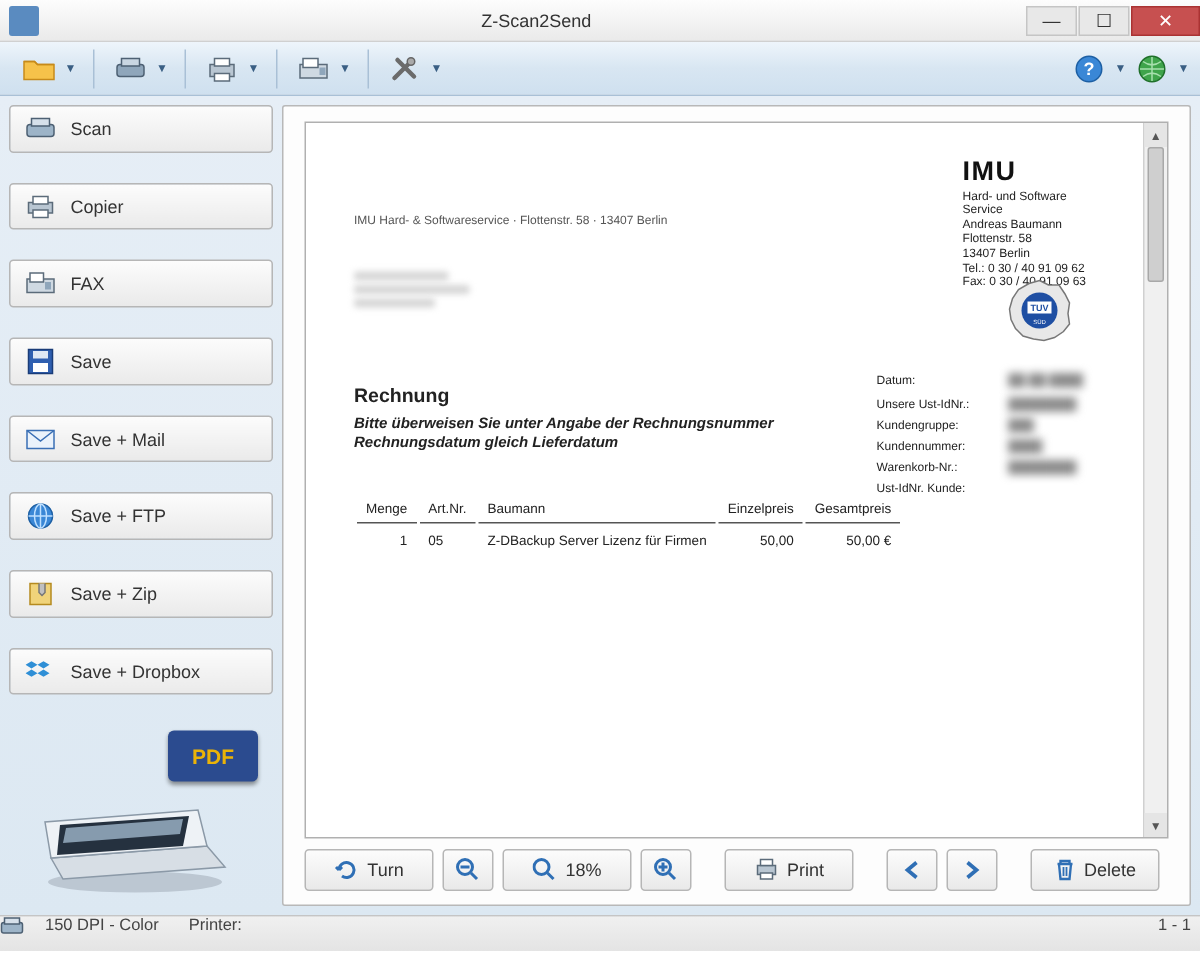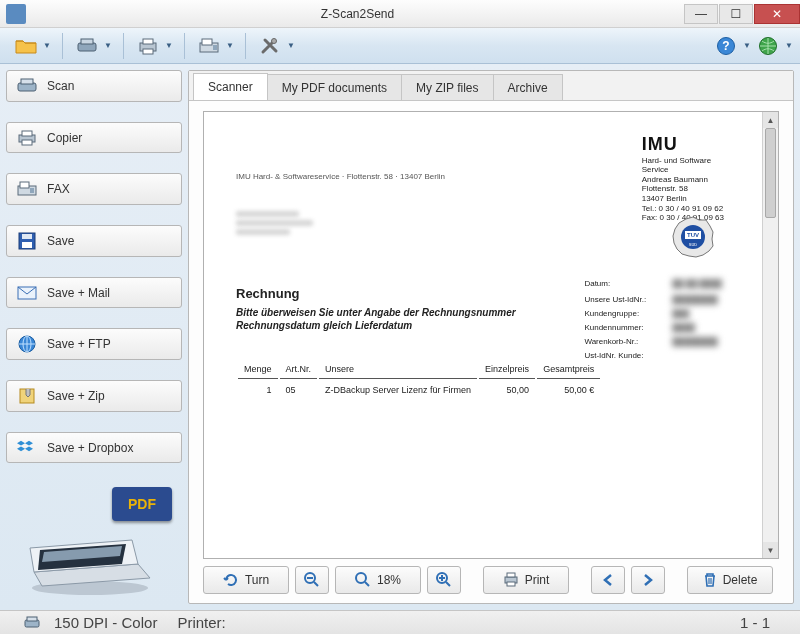--- a/index.html
+++ b/index.html
@@ -38,21 +38,21 @@
 .scrollbar { width: 16px; background: #f0f0f0; border-left: 1px solid #d0d0d0; display: flex; flex-direction: column; }
 .sb-arrow { height: 16px; background: #e5e5e5; display: flex; align-items: center; justify-content: center; font-size: 8px; color: #555; }
 .sb-track { flex: 1; position: relative; }
 .sb-thumb { position: absolute; top: 0; left: 2px; right: 2px; height: 90px; background: #cfcfcf; border: 1px solid #a8a8a8; border-radius: 2px; }
 
 .bottombar { height: 36px; display: flex; align-items: center; gap: 6px; padding-top: 6px; }
 .bbtn { height: 28px; background: linear-gradient(#fcfcfc,#e9e9e9); border: 1px solid #b6b6b6; border-radius: 3px; display: flex; align-items: center; justify-content: center; font-size: 12px; color: #333; gap: 6px; padding: 0 8px; cursor: pointer; }
 .bbtn.sq { width: 34px; padding: 0; }
 .bbtn.wide { width: 86px; }
 
-.statusbar { height: 24px; background: linear-gradient(#f0f0f0,#e4e4e4); border-top: 1px solid #c5c5c5; display: flex; align-items: center; font-size: 15px; color: #444; padding: 0 24px; gap: 8px; }
+.statusbar { height: 24px; background: linear-gradient(#f0f0f0,#e4e4e4); border-top: 1px solid #c5c5c5; display: flex; font-size: 11px; color: #444; padding: 0 0; gap: 8px; }
 .statusbar .seg { padding: 0 6px; }
 .statusbar .spacer { flex: 1; }
 
 
 .doc-topline { position: absolute; top: 46px; left: 14px; font-size: 8px; color: #555; }
 .doc-head { position: absolute; top: 8px; right: 20px; font-size: 8px; line-height: 1.2; }
 .doc-head .imu { font-size: 18px; font-weight: bold; letter-spacing: 1px; color: #111; }
 .tuv-seal { position: absolute; top: 90px; right: 30px; width: 42px; height: 42px; }
 .blur { filter: blur(3px); color: #888; }
 .doc-h1 { position: absolute; top: 160px; left: 14px; font-size: 13px; font-weight: bold; }
@@ -234,34 +234,20 @@
         <ellipse cx="70" cy="64" rx="58" ry="7" fill="#bcc7d2"></ellipse>
         <path d="M14 48 L118 40 L130 54 L22 62 Z" fill="#d7dee5" stroke="#8b99a7"></path>
         <path d="M14 48 L118 40 L112 16 L10 24 Z" fill="#eef2f6" stroke="#8b99a7"></path>
         <path d="M20 26 L106 20 L102 40 L18 46 Z" fill="#25313f"></path>
         <path d="M24 28 L102 22 L100 32 L22 38 Z" fill="#c8e2f8" opacity=".6"></path>
       </svg>
     </div>
   </div>
 
   <div class="main">
-    <div class="tabs">
-      <div class="tab active">
-          <span>Scanner</span>
-        </div>
-      <div class="tab">
-          <span>My PDF documents</span>
-        </div>
-      <div class="tab">
-          <span>My ZIP files</span>
-        </div>
-      <div class="tab">
-          <span>Archive</span>
-        </div>
-    </div>
 
     <div class="preview-wrap">
       <div class="preview">
         <div class="page">
 
           <div class="doc-head">
             <div class="imu">IMU</div>
             <div>Hard- und Software</div>
             <div>Service</div>
             <div>Andreas Baumann</div>
@@ -325,21 +311,21 @@
                   <td></td>
                 </tr>
           </tbody>
             </table>
 
           <table class="doc-tbl">
             <thead>
                 <tr>
               <th>Menge</th>
               <th>Art.Nr.</th>
-              <th>Unsere</th>
+              <th>Baumann</th>
               <th class="r">Einzelpreis</th>
               <th class="r">Gesamtpreis</th>
             </tr>
               </thead>
             <tbody>
                 <tr>
               <td class="r">1</td>
               <td>05</td>
               <td>Z-DBackup Server Lizenz für Firmen</td>
               <td class="r">50,00</td>

